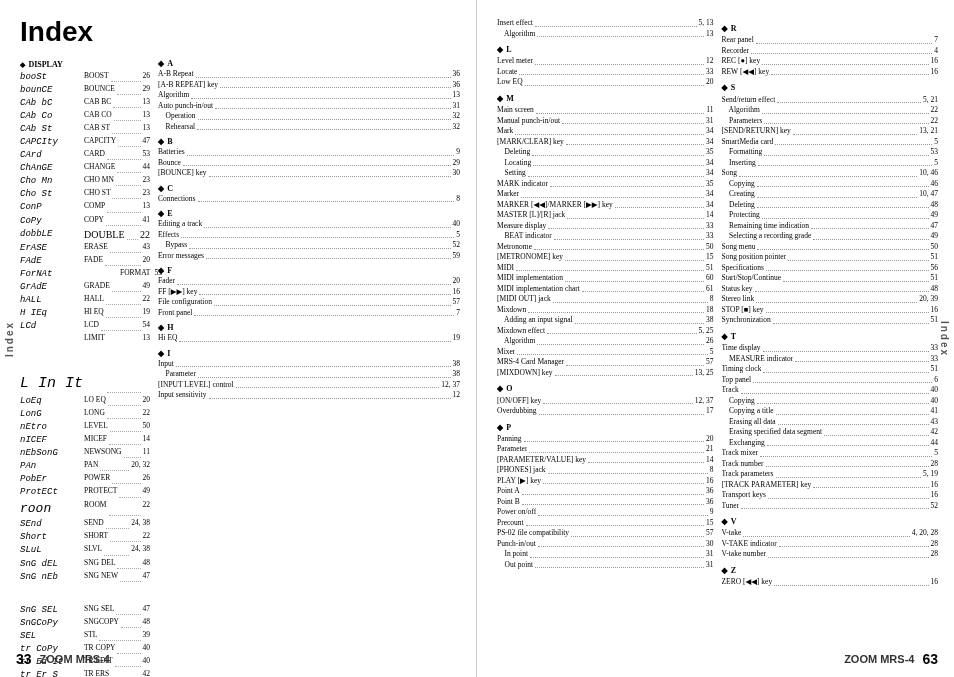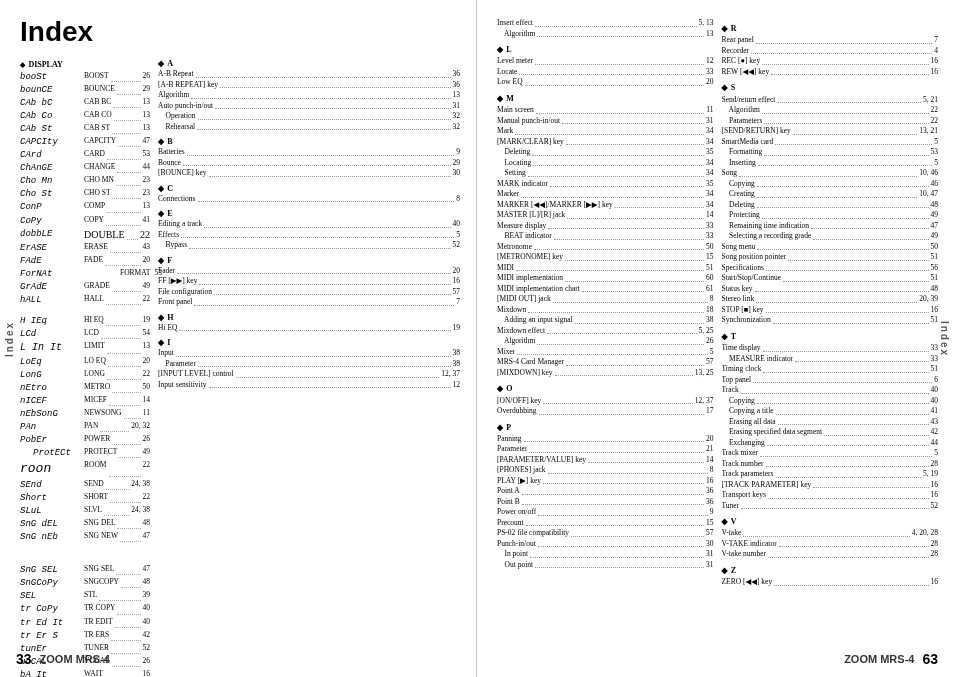--- a/index.html
+++ b/index.html
@@ -304,38 +304,38 @@
     </span>
   </div>
           <div style="display: flex; line-height: 1.45;">
     <span style="width:64px; font-family:'Courier New',monospace; font-style:italic; font-size:9px; flex-shrink:0;">hALL</span>
     <span style="flex:1; display:flex; justify-content:space-between; font-size:7.5px;">
       <span>HALL</span>
       <span style="display:flex; align-items:flex-end; flex:1; border-bottom:1px dotted #aaa; margin:0 2px 2px 2px;"></span>
       <span>22</span>
     </span>
   </div>
-          <div style="display: flex; line-height: 1.45; margin-top: 8px;">
+          <div style="display: flex; line-height: 1.45;">
     <span style="width:64px; font-family:'Courier New',monospace; font-style:italic; font-size:9px; flex-shrink:0;">H IEq</span>
     <span style="flex:1; display:flex; justify-content:space-between; font-size:7.5px;">
       <span>HI EQ</span>
       <span style="display:flex; align-items:flex-end; flex:1; border-bottom:1px dotted #aaa; margin:0 2px 2px 2px;"></span>
       <span>19</span>
     </span>
   </div>
           <div style="display: flex; line-height: 1.45;">
     <span style="width:64px; font-family:'Courier New',monospace; font-style:italic; font-size:9px; flex-shrink:0;">LCd</span>
     <span style="flex:1; display:flex; justify-content:space-between; font-size:7.5px;">
       <span>LCD</span>
       <span style="display:flex; align-items:flex-end; flex:1; border-bottom:1px dotted #aaa; margin:0 2px 2px 2px;"></span>
       <span>54</span>
     </span>
   </div>
           <div style="display: flex; line-height: 1.45;">
-    <span style="width:64px; font-family:'Courier New',monospace; font-style:italic; font-size:10px; flex-shrink:0;">L In It</span>
+    <span style="width:64px; font-family:'Courier New',monospace; font-style:italic; font-size:15px; flex-shrink:0;margin-top:40px;">L In It</span>
     <span style="flex:1; display:flex; justify-content:space-between; font-size:7.5px;">
       <span>LIMIT</span>
       <span style="display:flex; align-items:flex-end; flex:1; border-bottom:1px dotted #aaa; margin:0 2px 2px 2px;"></span>
       <span>13</span>
     </span>
   </div>
           <div style="display: flex; line-height: 1.45;">
     <span style="width:64px; font-family:'Courier New',monospace; font-style:italic; font-size:9px; flex-shrink:0;">LoEq</span>
     <span style="flex:1; display:flex; justify-content:space-between; font-size:7.5px;">
       <span>LO EQ</span>
@@ -347,21 +347,21 @@
     <span style="width:64px; font-family:'Courier New',monospace; font-style:italic; font-size:9px; flex-shrink:0;">LonG</span>
     <span style="flex:1; display:flex; justify-content:space-between; font-size:7.5px;">
       <span>LONG</span>
       <span style="display:flex; align-items:flex-end; flex:1; border-bottom:1px dotted #aaa; margin:0 2px 2px 2px;"></span>
       <span>22</span>
     </span>
   </div>
           <div style="display: flex; line-height: 1.45;">
     <span style="width:64px; font-family:'Courier New',monospace; font-style:italic; font-size:9px; flex-shrink:0;">nEtro</span>
     <span style="flex:1; display:flex; justify-content:space-between; font-size:7.5px;">
-      <span>METRO</span>
+      <span>LEVEL</span>
       <span style="display:flex; align-items:flex-end; flex:1; border-bottom:1px dotted #aaa; margin:0 2px 2px 2px;"></span>
       <span>50</span>
     </span>
   </div>
           <div style="display: flex; line-height: 1.45;">
     <span style="width:64px; font-family:'Courier New',monospace; font-style:italic; font-size:9px; flex-shrink:0;">nICEF</span>
     <span style="flex:1; display:flex; justify-content:space-between; font-size:7.5px;">
       <span>MICEF</span>
       <span style="display:flex; align-items:flex-end; flex:1; border-bottom:1px dotted #aaa; margin:0 2px 2px 2px;"></span>
       <span>14</span>
@@ -384,21 +384,21 @@
     </span>
   </div>
           <div style="display: flex; line-height: 1.45;">
     <span style="width:64px; font-family:'Courier New',monospace; font-style:italic; font-size:9px; flex-shrink:0;">PobEr</span>
     <span style="flex:1; display:flex; justify-content:space-between; font-size:7.5px;">
       <span>POWER</span>
       <span style="display:flex; align-items:flex-end; flex:1; border-bottom:1px dotted #aaa; margin:0 2px 2px 2px;"></span>
       <span>26</span>
     </span>
   </div>
-          <div style="display: flex; line-height: 1.45; text-align: center;">
+          <div style="display: flex; line-height: 1.45;">
     <span style="width:64px; font-family:'Courier New',monospace; font-style:italic; font-size:9px; flex-shrink:0;">ProtECt</span>
     <span style="flex:1; display:flex; justify-content:space-between; font-size:7.5px;">
       <span>PROTECT</span>
       <span style="display:flex; align-items:flex-end; flex:1; border-bottom:1px dotted #aaa; margin:0 2px 2px 2px;"></span>
       <span>49</span>
     </span>
   </div>
           <div style="display: flex; line-height: 1.45;">
     <span style="width:64px; font-family:'Courier New',monospace; font-style:italic; font-size:13px; flex-shrink:0;">roon</span>
     <span style="flex:1; display:flex; justify-content:space-between; font-size:7.5px;text-align:center;">
@@ -601,20 +601,25 @@
           <div class="index-entry">
     <span class="entry-name">Effects</span>
     <span class="entry-dots"></span>
     <span class="entry-page">5</span>
   </div>
           <div class="index-entry">
     <span class="entry-name">&nbsp;&nbsp;&nbsp;  Bypass</span>
     <span class="entry-dots"></span>
     <span class="entry-page">52</span>
   </div>
+          <div class="index-entry">
+    <span class="entry-name">Error messages</span>
+    <span class="entry-dots"></span>
+    <span class="entry-page">59</span>
+  </div>
           <div style="font-weight: bold; font-size: 8px; margin-top: 5px; margin-bottom: 1px; display: flex; align-items: center; gap: 3px;">
             <span>◆</span> 
             <span>F</span>
           </div>
           <div class="index-entry">
     <span class="entry-name">Fader</span>
     <span class="entry-dots"></span>
     <span class="entry-page">20</span>
   </div>
           <div class="index-entry">

